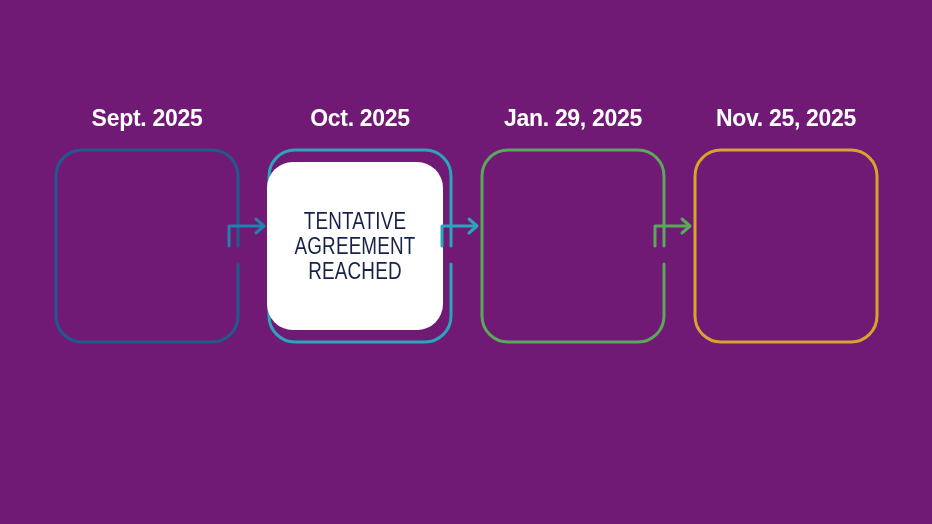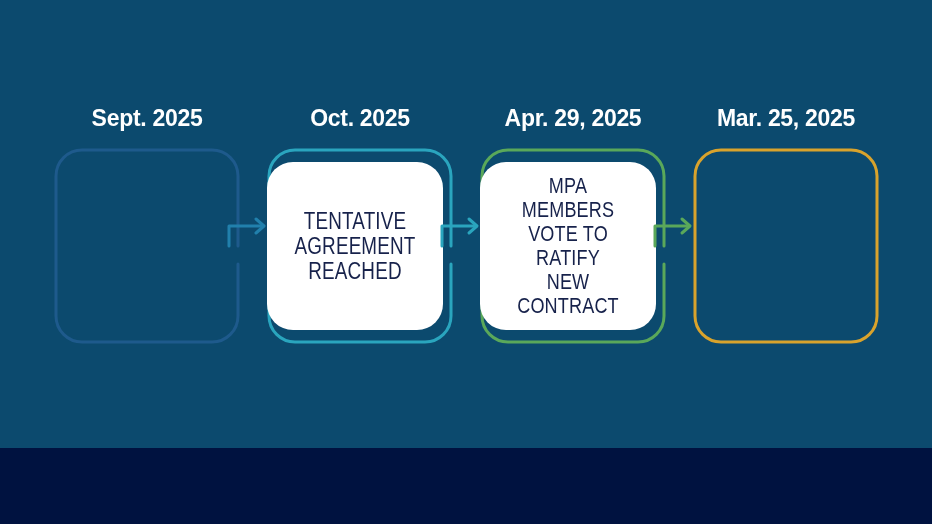--- a/index.html
+++ b/index.html
@@ -11,22 +11,22 @@
     width: 932px;
     height: 524px;
     overflow: hidden;
     font-family: "Liberation Sans", sans-serif;
     background: #001240;
   }
 
   #stage {
     position: relative;
     width: 932px;
-    height: 448px;
-    background: #0c4a6e;
+    height: 524px;
+    background: #701a75;
   }
 
   
   #timeline {
     position: absolute;
     left: 0;
     top: 0;
     width: 932px;
     height: 524px;
   }
@@ -152,41 +152,35 @@
 REACHED</span>
       </div>
     </div>
 
     <svg class="connector conn-2" viewBox="0 0 64 250">
       <path d="M 11 142 L 11 122 L 45 122" fill="none" stroke="#2aa5be" stroke-width="3" stroke-linecap="round" stroke-linejoin="round"></path>
       <path d="M 38 115 L 46 122 L 38 129" fill="none" stroke="#2aa5be" stroke-width="3" stroke-linecap="round" stroke-linejoin="round"></path>
     </svg>
 
     <div class="step step-3">
-      <div class="date-label">Apr. 29, 2025</div>
+      <div class="date-label">Jan. 29, 2025</div>
 
       <svg class="outline-svg" viewBox="0 0 210 208">
         <path d="M 196 104 L 196 34 A 26 26 0 0 0 170 8 L 40 8 A 26 26 0 0 0 14 34 L 14 174 A 26 26 0 0 0 40 200 L 170 200 A 26 26 0 0 0 196 174 L 196 122" fill="none" stroke="#5aa85a" stroke-width="3" stroke-linecap="round"></path>
       </svg>
 
-      <div class="card">
-        <span class="card-text small">MPA MEMBERS
-VOTE TO RATIFY
-NEW
-CONTRACT</span>
-      </div>
     </div>
 
     <svg class="connector conn-3" viewBox="0 0 64 250">
       <path d="M 11 142 L 11 122 L 45 122" fill="none" stroke="#5aa85a" stroke-width="3" stroke-linecap="round" stroke-linejoin="round"></path>
       <path d="M 38 115 L 46 122 L 38 129" fill="none" stroke="#5aa85a" stroke-width="3" stroke-linecap="round" stroke-linejoin="round"></path>
     </svg>
 
     <div class="step step-4">
-      <div class="date-label">Mar. 25, 2025</div>
+      <div class="date-label">Nov. 25, 2025</div>
 
       <svg class="outline-svg" viewBox="0 0 210 208">
         <path d="M 196 104 L 196 34 A 26 26 0 0 0 170 8 L 40 8 A 26 26 0 0 0 14 34 L 14 174 A 26 26 0 0 0 40 200 L 170 200 A 26 26 0 0 0 196 174 L 196 104 Z" fill="none" stroke="#d9a32c" stroke-width="3" stroke-linecap="round"></path>
       </svg>
 
     </div>
 
   </div>
 </div>
 

